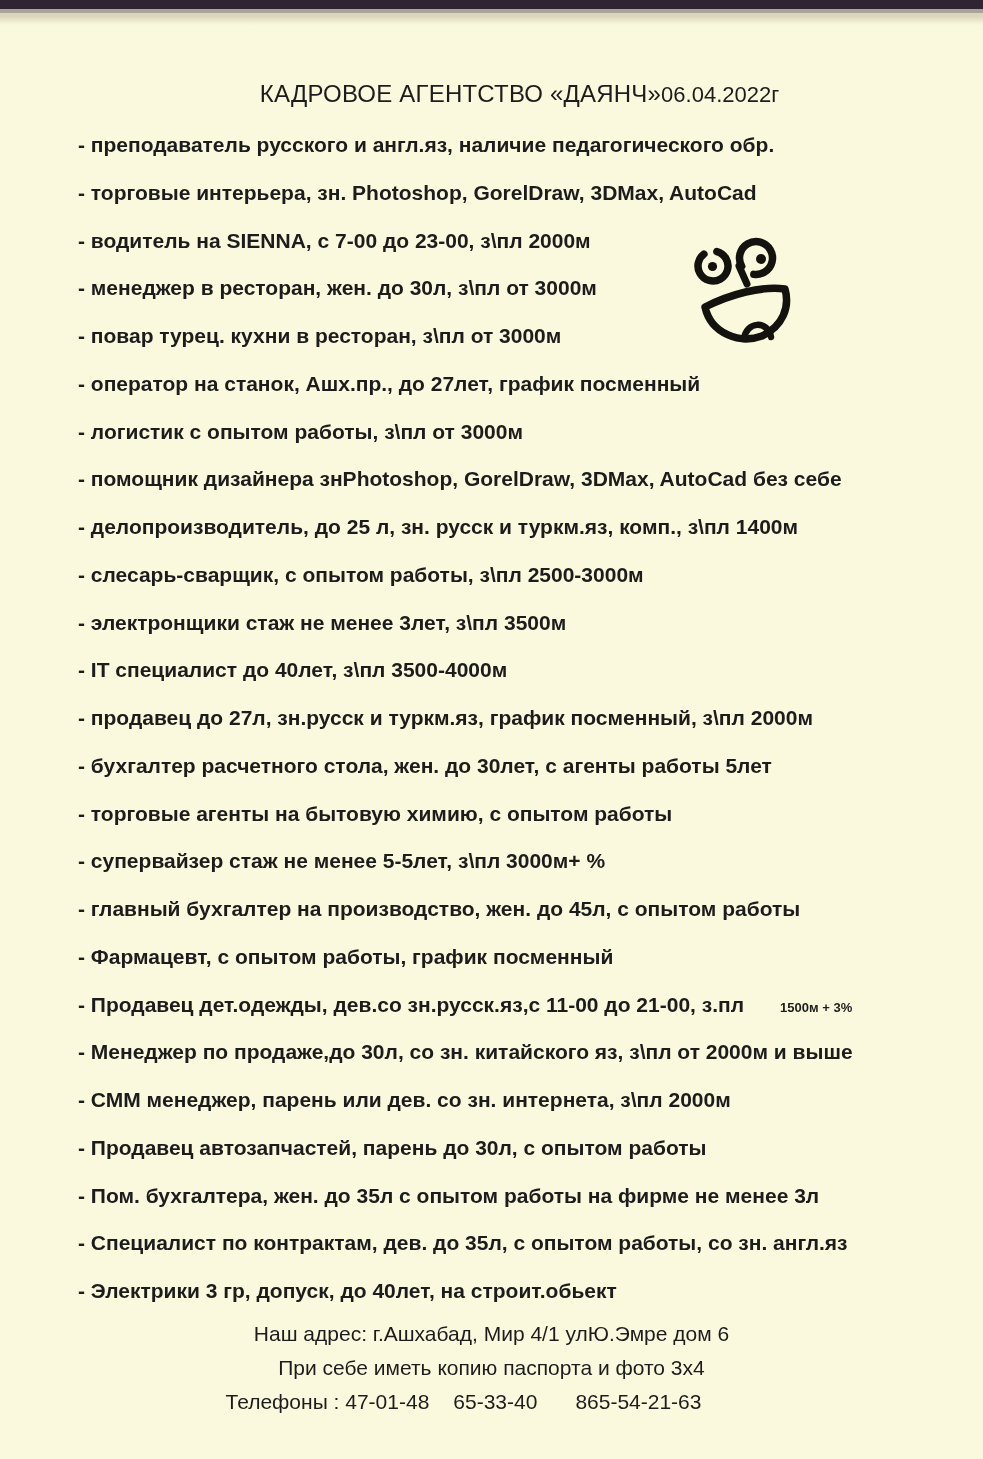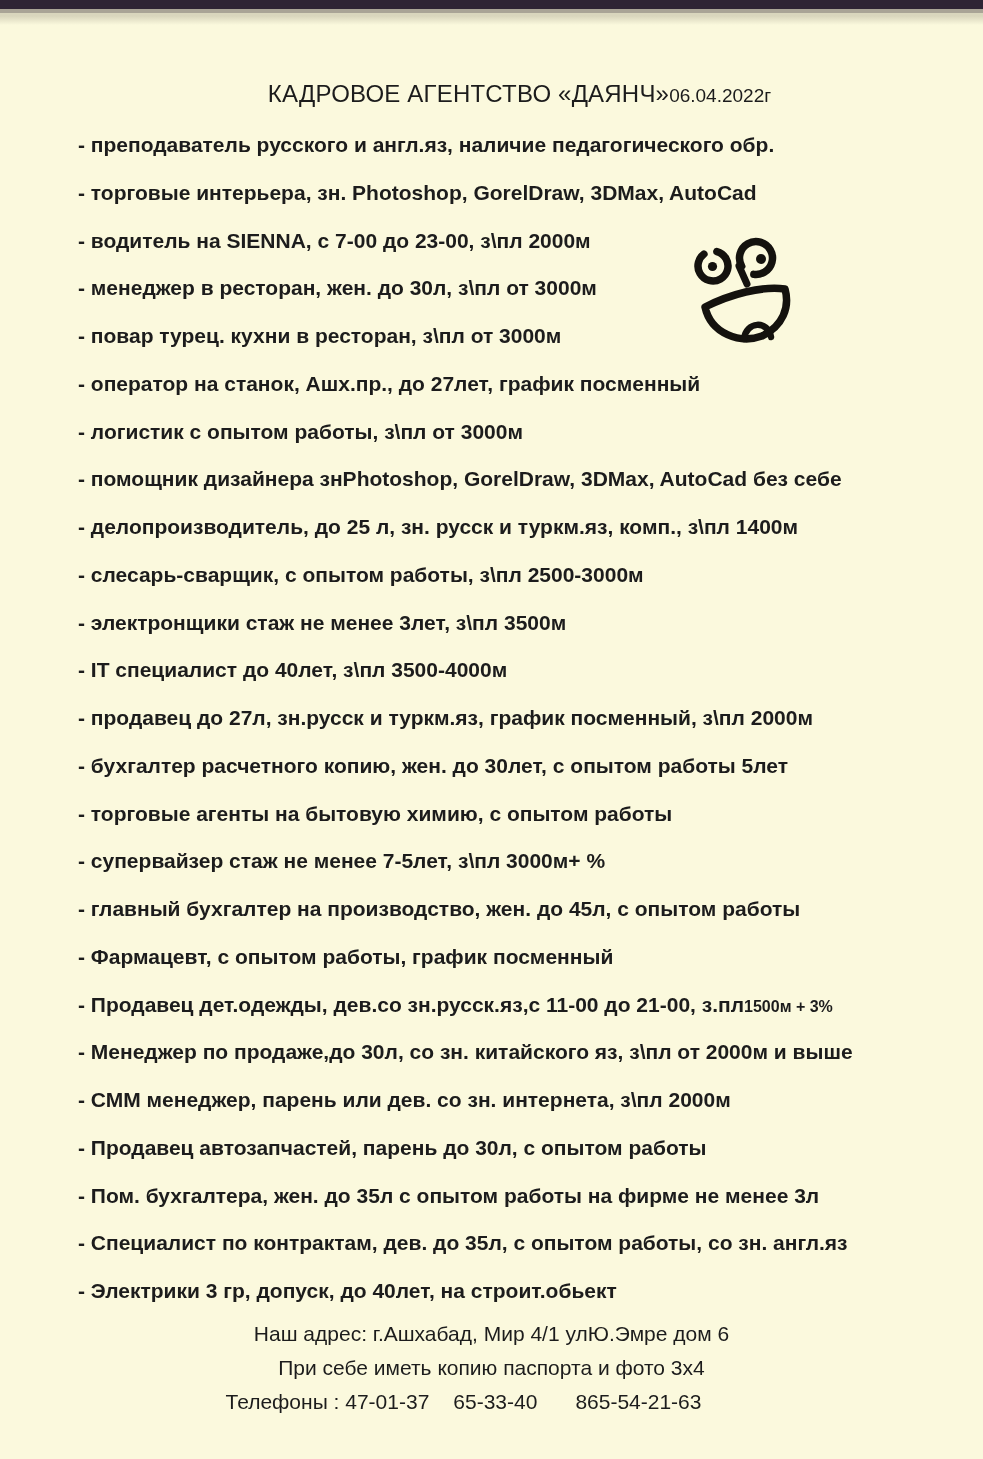--- a/index.html
+++ b/index.html
@@ -19,30 +19,30 @@
     position:absolute;left:0;top:9px;width:983px;height:16px;
     background:linear-gradient(#a9a496 0 4px, #d9d6bd 4px 7px, #fbf9dd);
   }
   .title-row{
     position:absolute;left:0;top:80px;width:983px;
     text-align:center;
     transform:translateX(28px);
     white-space:nowrap;
   }
   .title-main{font-size:24px;letter-spacing:.2px;text-align:center;}
-  .title-date{font-size:19px;}
+  .title-date{font-size:22px;}
   .job-list{
     position:absolute;left:78px;top:121px;width:890px;
     font-size:21px;
     line-height:47.75px;
     white-space:nowrap;
     font-weight:bold;
   }
   .job-line{height:47.75px;}
-  .small-tail{font-size:16px;}
+  .small-tail{font-size:13px;padding-left:36px;}
   .doodle{
     position:absolute;left:683px;top:227px;width:120px;height:128px;
   }
   .footer{
     position:absolute;left:0;top:1319px;width:983px;
     text-align:center;font-size:21px;
   }
   .footer-line{height:34px;line-height:30px;white-space:nowrap;text-align:center;}
   .footer-phones{transform:translateX(-28px);}
   .phone-gap1{margin-left:24px;}
@@ -65,23 +65,23 @@
     <div class="job-line"><span>- менеджер в ресторан, жен. до 30л, з\пл от 3000м</span></div>
     <div class="job-line"><span>- повар турец. кухни в ресторан, з\пл от 3000м</span></div>
     <div class="job-line"><span>- оператор на станок, Ашх.пр., до 27лет, график посменный</span></div>
     <div class="job-line"><span>- логистик с опытом работы, з\пл от 3000м</span></div>
     <div class="job-line"><span>- помощник дизайнера знPhotoshop, GorelDraw, 3DMax, AutoCad без себе</span></div>
     <div class="job-line"><span>- делопроизводитель, до 25 л, зн. русск и туркм.яз, комп., з\пл 1400м</span></div>
     <div class="job-line"><span>- слесарь-сварщик, с опытом работы, з\пл 2500-3000м</span></div>
     <div class="job-line"><span>- электронщики стаж не менее 3лет, з\пл 3500м</span></div>
     <div class="job-line"><span>- IT специалист до 40лет, з\пл 3500-4000м</span></div>
     <div class="job-line"><span>- продавец до 27л, зн.русск и туркм.яз, график посменный, з\пл 2000м</span></div>
-    <div class="job-line"><span>- бухгалтер расчетного копию, жен. до 30лет, с опытом работы 5лет</span></div>
+    <div class="job-line"><span>- бухгалтер расчетного стола, жен. до 30лет, с агенты работы 5лет</span></div>
     <div class="job-line"><span>- торговые агенты на бытовую химию, с опытом работы</span></div>
-    <div class="job-line"><span>- супервайзер стаж не менее 7-5лет, з\пл 3000м+ %</span></div>
+    <div class="job-line"><span>- супервайзер стаж не менее 5-5лет, з\пл 3000м+ %</span></div>
     <div class="job-line"><span>- главный бухгалтер на производство, жен. до 45л, с опытом работы</span></div>
     <div class="job-line"><span>- Фармацевт, с опытом работы, график посменный</span></div>
     <div class="job-line"><span>- Продавец дет.одежды, дев.со зн.русск.яз,с 11-00 до 21-00, з.пл</span><span class="small-tail">1500м + 3%</span></div>
     <div class="job-line"><span>- Менеджер по продаже,до 30л, со зн. китайского яз, з\пл от 2000м и выше</span></div>
     <div class="job-line"><span>- СММ менеджер, парень или дев. со зн. интернета, з\пл 2000м</span></div>
     <div class="job-line"><span>- Продавец автозапчастей, парень до 30л, с опытом работы</span></div>
     <div class="job-line"><span>- Пом. бухгалтера, жен. до 35л с опытом работы на фирме не менее 3л</span></div>
     <div class="job-line"><span>- Специалист по контрактам, дев. до 35л, с опытом работы, со зн. англ.яз</span></div>
     <div class="job-line"><span>- Электрики 3 гр, допуск, до 40лет, на строит.обьект</span></div>
   </div>
@@ -98,15 +98,15 @@
 
   <path d="M 22 80 C 48 67 78 59 102 62 C 107 80 100 99 79 109 C 57 117 28 107 22 80 Z" stroke-width="7.5" stroke-linejoin="round"></path>
 
   <path d="M 61 112 C 63 94 85 93 88 110" stroke-width="6.5"></path>
 </svg>
 
 <div class="footer">
   <div class="footer-line">Наш адрес: г.Ашхабад, Мир 4/1 улЮ.Эмре дом 6</div>
   <div class="footer-line">При себе иметь копию паспорта и фото 3х4</div>
   <div class="footer-line footer-phones">
-    <span>Телефоны : </span><span>47-01-37</span><span class="phone-gap1">65-33-40</span><span class="phone-gap2">865-54-21-63</span>
+    <span>Телефоны : </span><span>47-01-48</span><span class="phone-gap1">65-33-40</span><span class="phone-gap2">865-54-21-63</span>
   </div>
 </div>
 
 </body></html>

